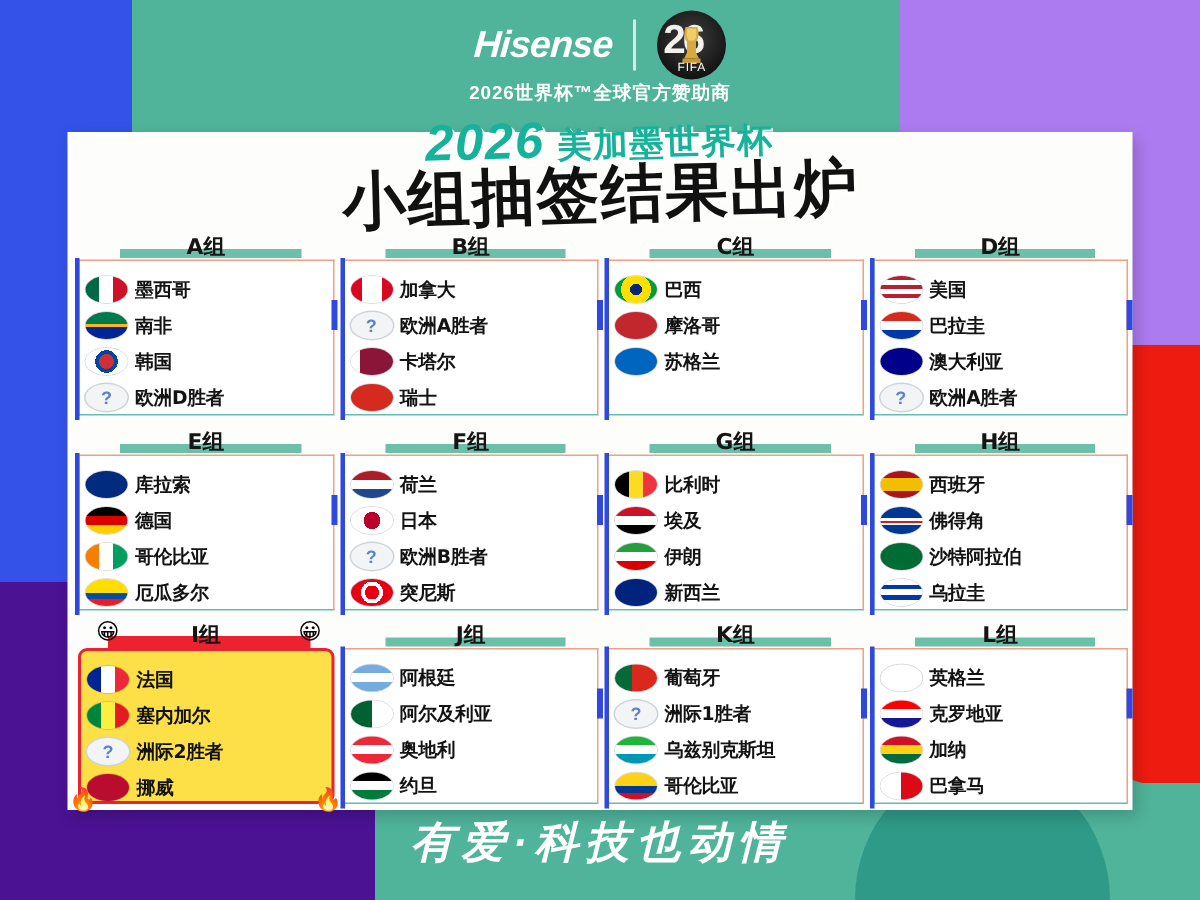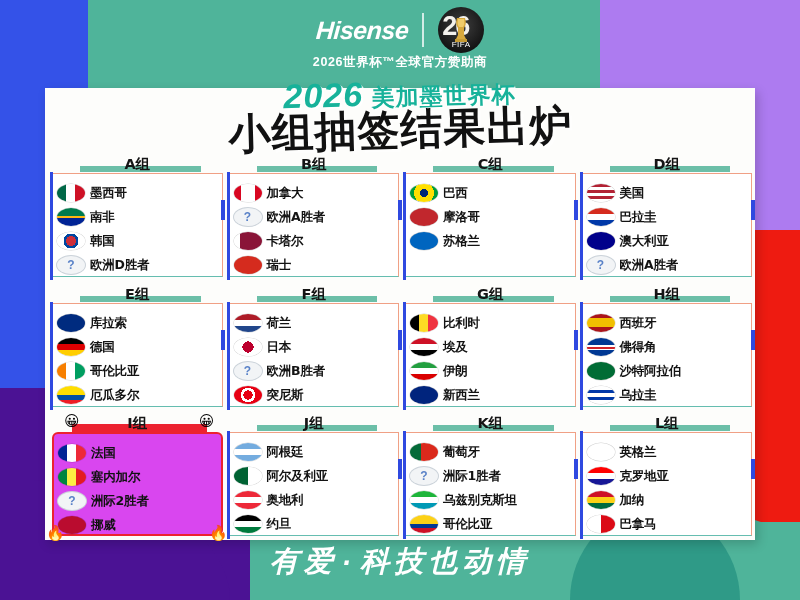--- a/index.html
+++ b/index.html
@@ -180,41 +180,41 @@
     white-space: nowrap; letter-spacing: -.2px;
     font-family: "DejaVu Sans", "Liberation Sans", sans-serif;
   }
   .q {
     background: #f2f4f6; display: flex; align-items: center;
     justify-content: center; color: #5a82c8; font-size: 12px;
     font-weight: bold; box-shadow: 0 0 0 1px #ccd3da;
   }
   
   .group.hl .box {
-    background: #d946ef; border: 2.5px solid #ec2230;
+    background: #fde047; border: 2.5px solid #ec2230;
     border-radius: 6px;
   }
   .group.hl .box::before, .group.hl .box::after { display: none; }
   .group.hl .head-bar { background: #ec2230; height: 8px; top: 10px; left: 20px; right: 16px; }
   .group.hl .tname { color: #111; }
   .emoji-l, .emoji-r {
     position: absolute; top: -2px; font-size: 15px; z-index: 3;
   }
   .emoji-l { left: 12px; } .emoji-r { right: 8px; }
   .flame-l, .flame-r {
     position: absolute; bottom: -8px; font-size: 15px; z-index: 4;
   }
   .flame-l { left: -8px; } .flame-r { right: -8px; }
   
   .footer {
     position: absolute; left: 0; bottom: 18px; width: 800px;
     text-align: center; z-index: 9;
     font-size: 29px; font-weight: bold; color: #ffffff;
     letter-spacing: 5px; font-style: italic;
-    font-family: Liberation Mono, monospace;
+    font-family: Liberation Sans, sans-serif;
   }
 </style>
 </head>
 <body>
 
 <div id="stage">
 
   <div class="bg-teal-top"></div>
   <div class="bg-teal-fill"></div>
   <div class="bg-purple-tr"></div>

